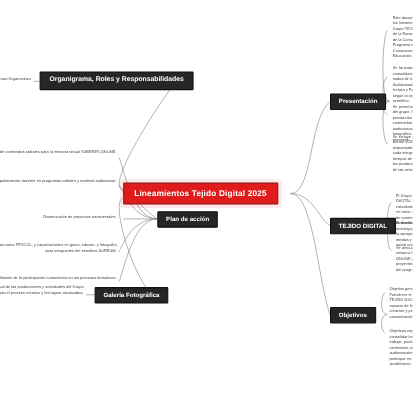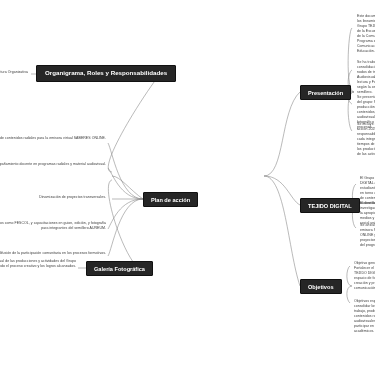--- a/index.html
+++ b/index.html
@@ -90,20 +90,21 @@
       <path d="M143,199 C120,199 112,150 108,143"></path>
       <path d="M143,199 C120,199 112,172 108,168"></path>
       <path d="M143,199 L112,199"></path>
       <path d="M143,199 C120,199 112,222 108,229"></path>
       <path d="M143,199 C120,199 112,250 108,256"></path>
 
       <path d="M86,268 L78,268"></path>
     </g>
   </svg>
 
+  <div class="node central" style="left:112px;top:166px;">Lineamientos Tejido Digital 2025</div>
 
   <div class="node branch" style="left:300px;top:85px;">Presentación</div>
 
   <div class="node branch" style="left:300px;top:198px;">TEJIDO DIGITAL</div>
 
   <div class="node branch" style="left:300px;top:279px;">Objetivos</div>
 
   <div class="node branch wide" style="left:36px;top:65px;">Organigrama, Roles y Responsabilidades</div>
 
   <div class="node branch" style="left:143px;top:192px;">Plan de acción</div>

